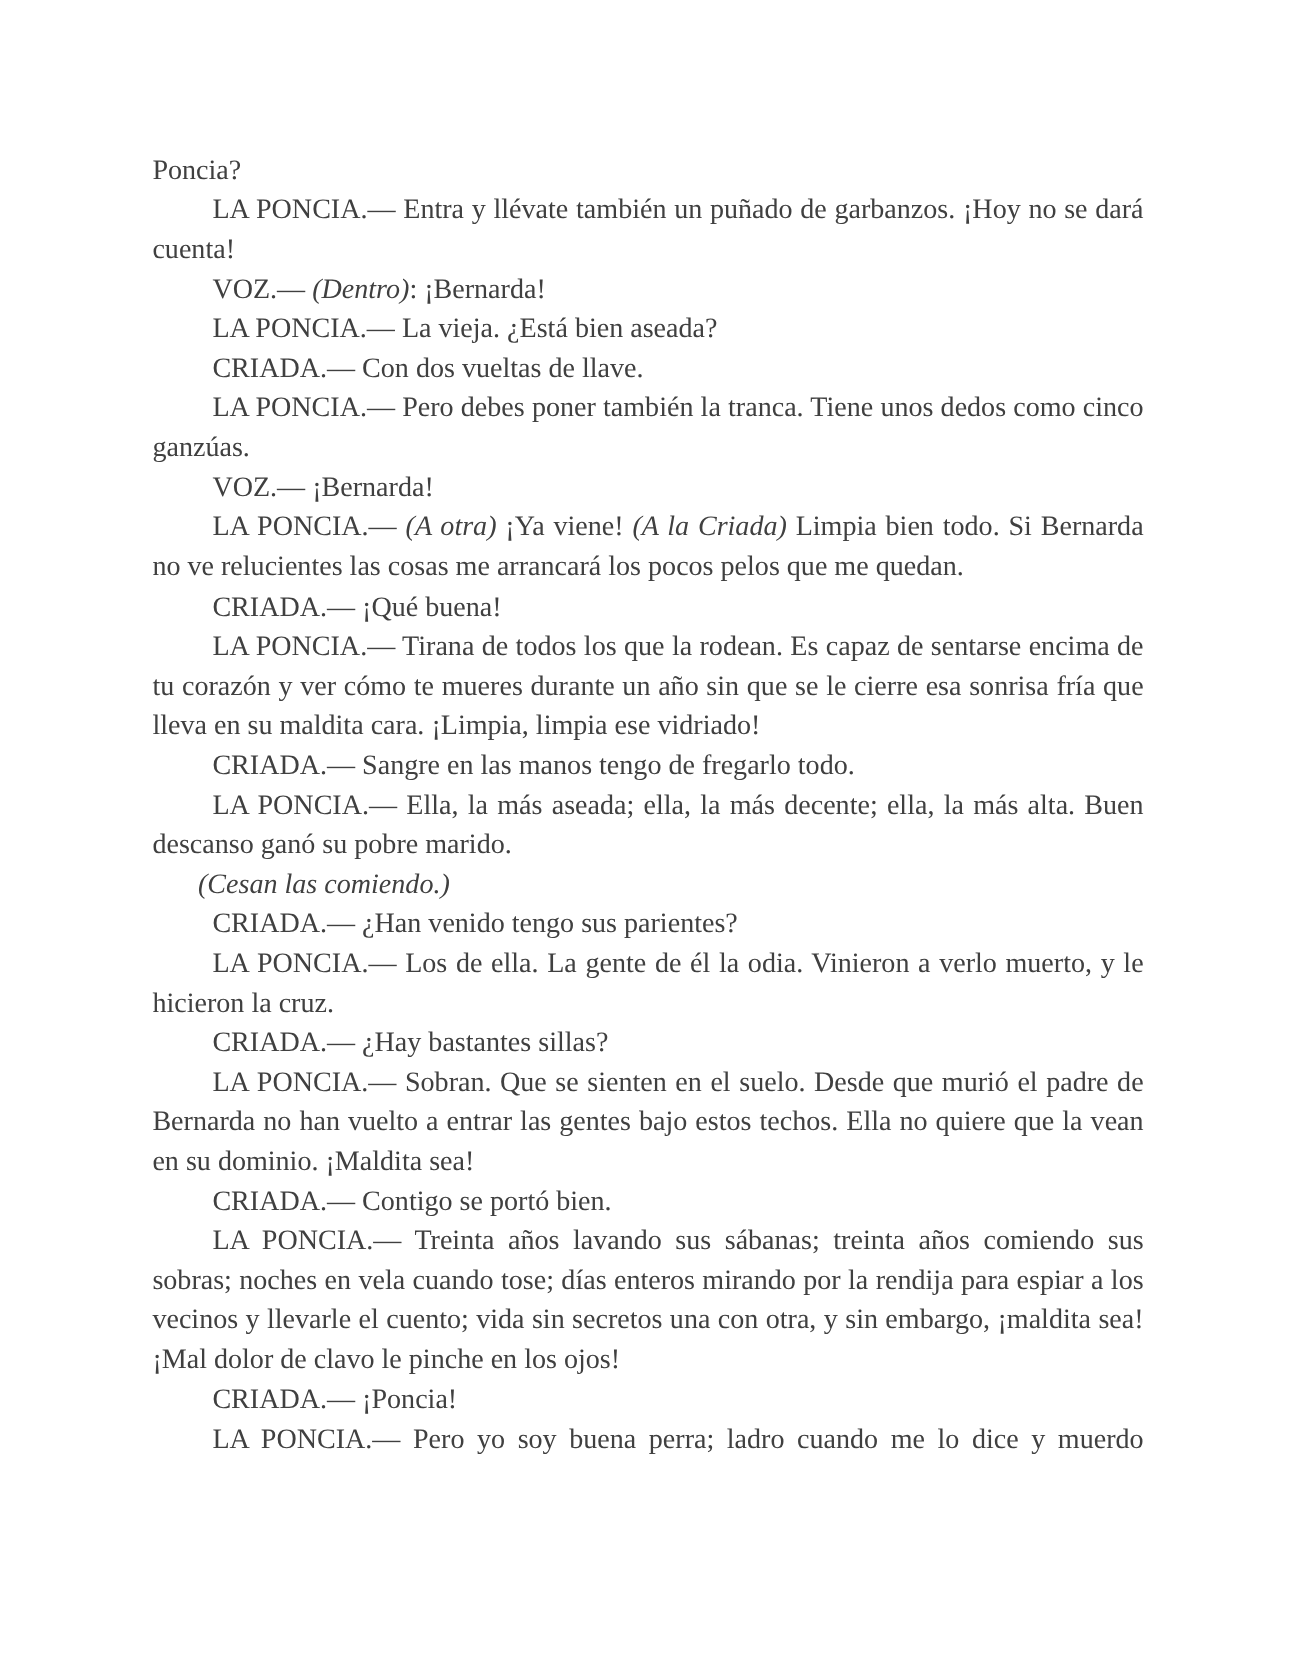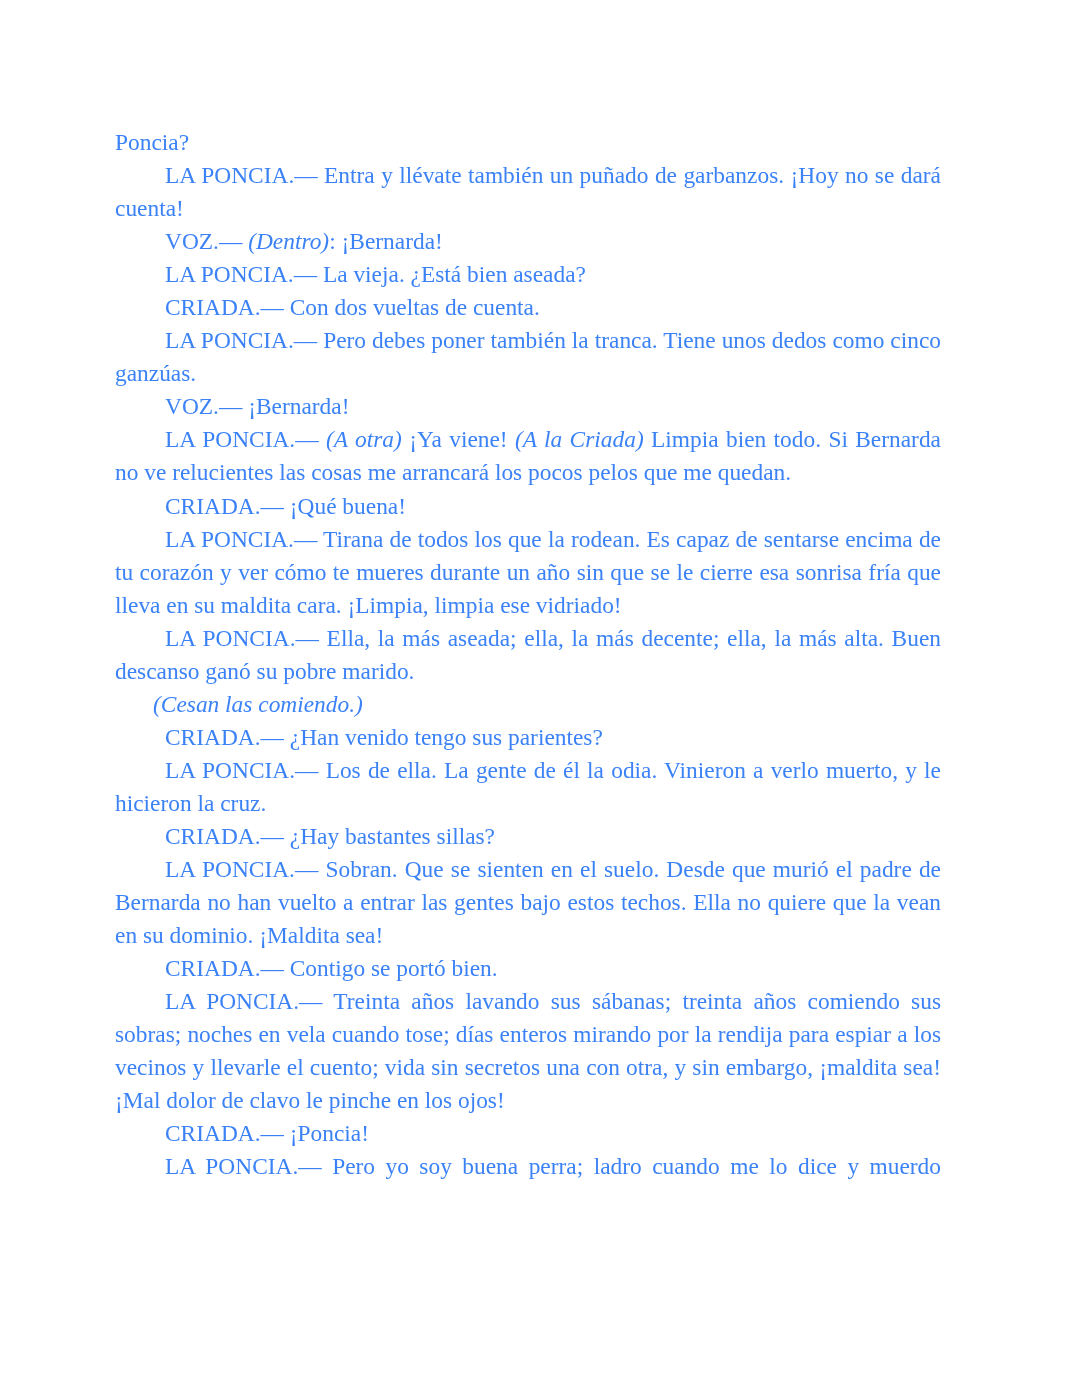--- a/index.html
+++ b/index.html
@@ -8,27 +8,27 @@
     background: #ffffff;
   }
   body {
     width: 1080px;
     height: 1397px;
     position: relative;
     overflow: hidden;
   }
   .page {
     position: absolute;
-    left: 115px;
+    left: 127px;
     top: 126px;
     width: 826px;
     font-family: "Liberation Serif", "DejaVu Serif", serif;
     font-size: 23.4px;
     line-height: 33.05px;
-    color: #3b82f6;
+    color: #404040;
   }
   .para {
     margin: 0;
     text-indent: 38px;
     text-align: justify;
   }
   .para.noindent {
     text-indent: 0;
   }
   .para.full-justify {
@@ -42,32 +42,33 @@
 
 <div class="page">
   <p class="para noindent"><span>Poncia?</span></p>
 
   <p class="para"><span class="speaker">LA PONCIA.—</span><span> Entra y llévate también un puñado de garbanzos. ¡Hoy no se dará cuenta!</span></p>
 
   <p class="para"><span class="speaker">VOZ.—</span><span> </span><span class="stage">(Dentro)</span><span>: ¡Bernarda!</span></p>
 
   <p class="para"><span class="speaker">LA PONCIA.—</span><span> La vieja. ¿Está bien aseada?</span></p>
 
-  <p class="para"><span class="speaker">CRIADA.—</span><span> Con dos vueltas de cuenta.</span></p>
+  <p class="para"><span class="speaker">CRIADA.—</span><span> Con dos vueltas de llave.</span></p>
 
   <p class="para"><span class="speaker">LA PONCIA.—</span><span> Pero debes poner también la tranca. Tiene unos dedos como cinco ganzúas.</span></p>
 
   <p class="para"><span class="speaker">VOZ.—</span><span> ¡Bernarda!</span></p>
 
   <p class="para"><span class="speaker">LA PONCIA.—</span><span> </span><span class="stage">(A otra)</span><span> ¡Ya viene! </span><span class="stage">(A la Criada)</span><span> Limpia bien todo. Si Bernarda no ve relucientes las cosas me arrancará los pocos pelos que me quedan.</span></p>
 
   <p class="para"><span class="speaker">CRIADA.—</span><span> ¡Qué buena!</span></p>
 
   <p class="para"><span class="speaker">LA PONCIA.—</span><span> Tirana de todos los que la rodean. Es capaz de sentarse encima de tu corazón y ver cómo te mueres durante un año sin que se le cierre esa sonrisa fría que lleva en su maldita cara. ¡Limpia, limpia ese vidriado!</span></p>
 
+  <p class="para"><span class="speaker">CRIADA.—</span><span> Sangre en las manos tengo de fregarlo todo.</span></p>
 
   <p class="para"><span class="speaker">LA PONCIA.—</span><span> Ella, la más aseada; ella, la más decente; ella, la más alta. Buen descanso ganó su pobre marido.</span></p>
 
   <p class="para"><span class="stage">(Cesan las comiendo.)</span></p>
 
   <p class="para"><span class="speaker">CRIADA.—</span><span> ¿Han venido tengo sus parientes?</span></p>
 
   <p class="para"><span class="speaker">LA PONCIA.—</span><span> Los de ella. La gente de él la odia. Vinieron a verlo muerto, y le hicieron la cruz.</span></p>
 
   <p class="para"><span class="speaker">CRIADA.—</span><span> ¿Hay bastantes sillas?</span></p>

